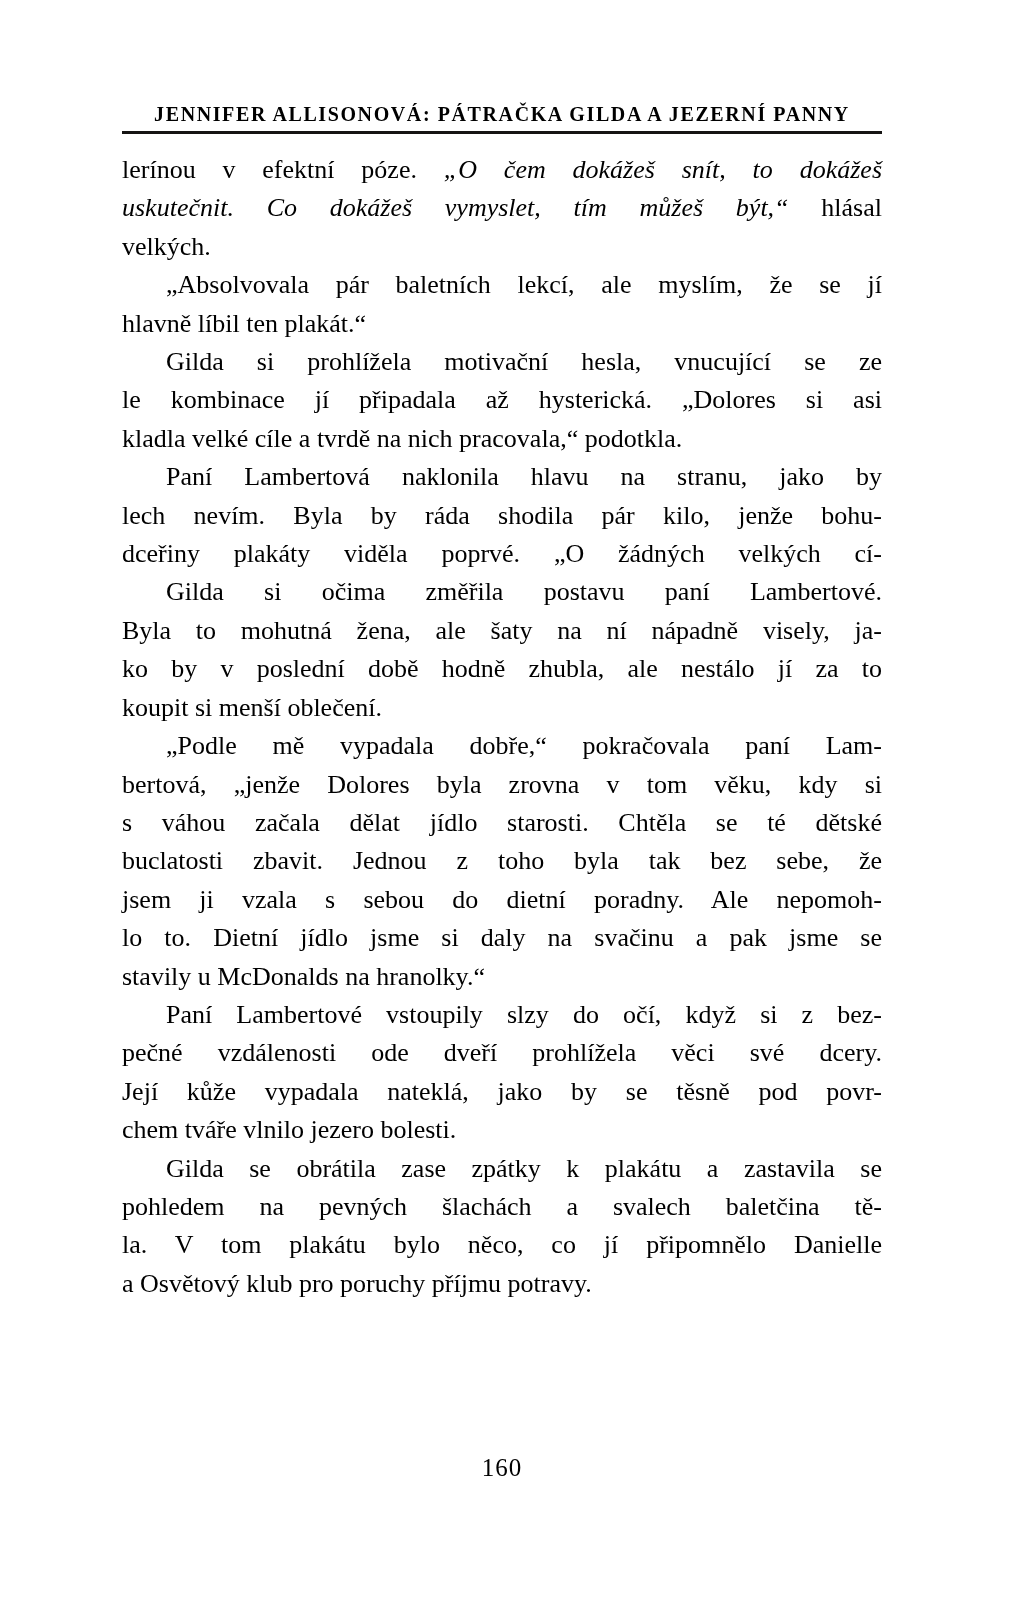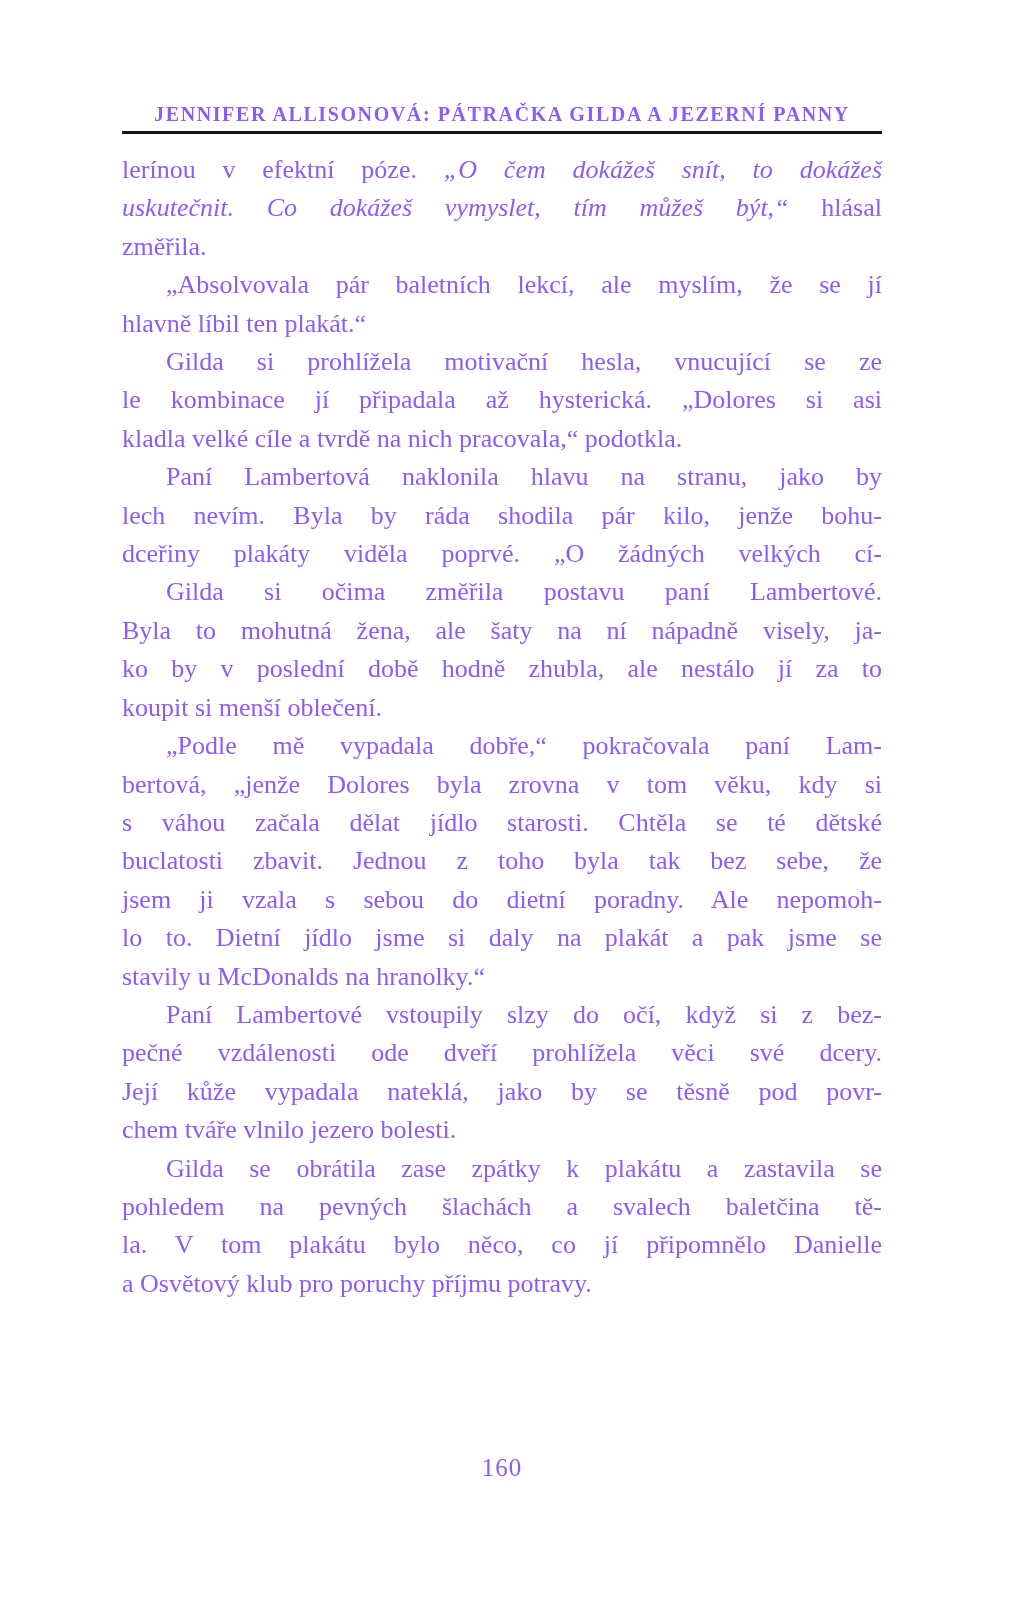--- a/index.html
+++ b/index.html
@@ -7,21 +7,21 @@
     padding: 0;
     background: #ffffff;
   }
   .page {
     position: relative;
     width: 1024px;
     height: 1572px;
     background: #ffffff;
     overflow: hidden;
     font-family: "Liberation Serif", "DejaVu Serif", serif;
-    color: #8b5cf6;
+    color: #000000;
   }
   .running-head {
     position: absolute;
     left: 122px;
     top: 102px;
     width: 760px;
     text-align: center;
   }
   .head-title {
     font-size: 20px;
@@ -73,39 +73,39 @@
 <div class="page">
 
   <div class="running-head">
     <div class="head-title">JENNIFER ALLISONOVÁ: PÁTRAČKA GILDA A JEZERNÍ PANNY</div>
     <div class="head-rule"></div>
   </div>
 
   <div class="text-block" id="text-block">
       <div class="line just"><span>lerínou v efektní póze. </span><span class="it">„O čem dokážeš snít, to dokážeš</span></div>
       <div class="line just"><span class="it">uskutečnit. Co dokážeš vymyslet, tím můžeš být,“ </span><span>hlásal</span></div>
-      <div class="line"><span>změřila.</span></div>
+      <div class="line"><span>velkých.</span></div>
       <div class="line just indent"><span>„Absolvovala pár baletních lekcí, ale myslím, že se jí</span></div>
       <div class="line"><span>hlavně líbil ten plakát.“</span></div>
       <div class="line just indent"><span>Gilda si prohlížela motivační hesla, vnucující se ze</span></div>
       <div class="line just"><span>le kombinace jí připadala až hysterická. „Dolores si asi</span></div>
       <div class="line"><span>kladla velké cíle a tvrdě na nich pracovala,“ podotkla.</span></div>
       <div class="line just indent"><span>Paní Lambertová naklonila hlavu na stranu, jako by</span></div>
       <div class="line just"><span>lech nevím. Byla by ráda shodila pár kilo, jenže bohu-</span></div>
       <div class="line just"><span>dceřiny plakáty viděla poprvé. „O žádných velkých cí-</span></div>
       <div class="line just indent"><span>Gilda si očima změřila postavu paní Lambertové.</span></div>
       <div class="line just"><span>Byla to mohutná žena, ale šaty na ní nápadně visely, ja-</span></div>
       <div class="line just"><span>ko by v poslední době hodně zhubla, ale nestálo jí za to</span></div>
       <div class="line"><span>koupit si menší oblečení.</span></div>
       <div class="line just indent"><span>„Podle mě vypadala dobře,“ pokračovala paní Lam-</span></div>
       <div class="line just"><span>bertová, „jenže Dolores byla zrovna v tom věku, kdy si</span></div>
       <div class="line just"><span>s váhou začala dělat jídlo starosti. Chtěla se té dětské</span></div>
       <div class="line just"><span>buclatosti zbavit. Jednou z toho byla tak bez sebe, že</span></div>
       <div class="line just"><span>jsem ji vzala s sebou do dietní poradny. Ale nepomoh-</span></div>
-      <div class="line just"><span>lo to. Dietní jídlo jsme si daly na plakát a pak jsme se</span></div>
+      <div class="line just"><span>lo to. Dietní jídlo jsme si daly na svačinu a pak jsme se</span></div>
       <div class="line"><span>stavily u McDonalds na hranolky.“</span></div>
       <div class="line just indent"><span>Paní Lambertové vstoupily slzy do očí, když si z bez-</span></div>
       <div class="line just"><span>pečné vzdálenosti ode dveří prohlížela věci své dcery.</span></div>
       <div class="line just"><span>Její kůže vypadala nateklá, jako by se těsně pod povr-</span></div>
       <div class="line"><span>chem tváře vlnilo jezero bolesti.</span></div>
       <div class="line just indent"><span>Gilda se obrátila zase zpátky k plakátu a zastavila se</span></div>
       <div class="line just"><span>pohledem na pevných šlachách a svalech baletčina tě-</span></div>
       <div class="line just"><span>la. V tom plakátu bylo něco, co jí připomnělo Danielle</span></div>
       <div class="line"><span>a Osvětový klub pro poruchy příjmu potravy.</span></div>
     </div>

